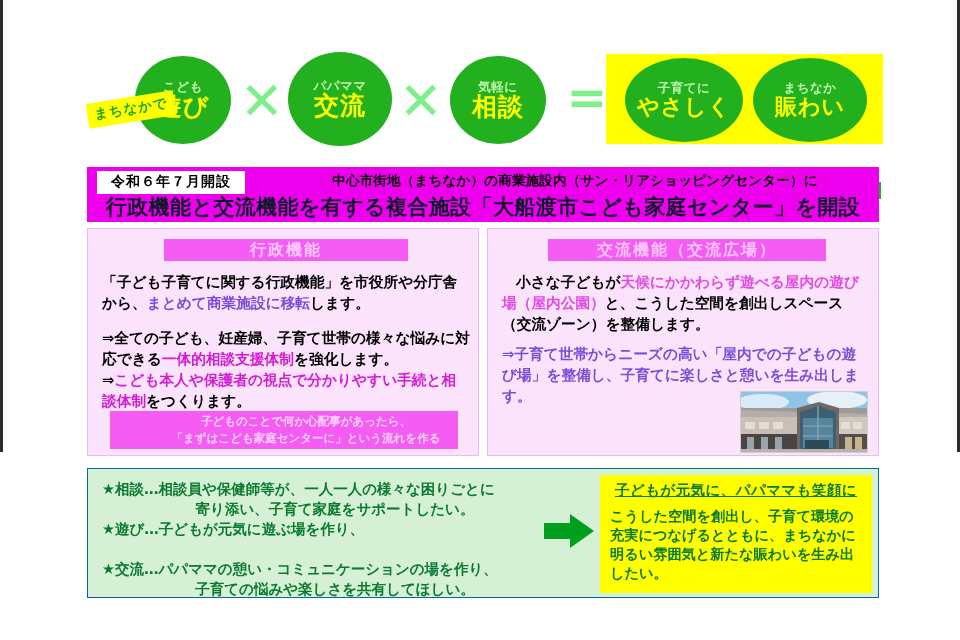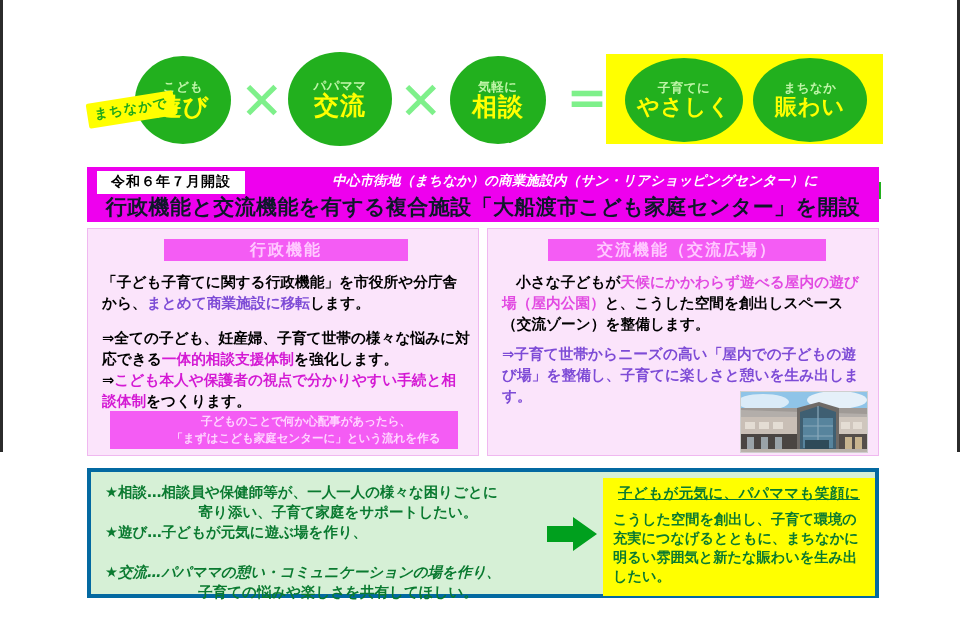--- a/index.html
+++ b/index.html
@@ -125,27 +125,26 @@
     font-size: 14px;
     font-weight: bold;
     padding: 2px 14px 3px 14px;
     letter-spacing: 1px;
     white-space: nowrap;
   }
   #header-line1 {
     position: absolute;
     left: 190px; top: 5px;
     width: 596px;
-    color: #ffffff;
+    color: #000000;
     font-size: 13.5px;
     font-weight: bold;
     letter-spacing: .2px;
     white-space: nowrap;
     text-align: center;
-    font-style: italic;
   }
   #header-line2 {
     position: absolute;
     left: 0; top: 26px;
     width: 792px;
     color: #0f172a;
     font-size: 21px;
     font-weight: bold;
     letter-spacing: .4px;
     text-align: center;
@@ -223,40 +222,40 @@
     border: 1px solid #cfcfcf;
     box-sizing: border-box;
   }
 
   
   #bottom-green {
     position: absolute;
     left: 84px; top: 468px;
     width: 792px; height: 130px;
     background: #d6f0d6;
-    border: 4px solid #0369a1;
+    border: 1px solid #0369a1;
     box-sizing: border-box;
   }
   .goal-line {
     position: absolute;
     left: 14px;
     width: 480px;
     color: #0a7a30;
     font-size: 14.5px;
     font-weight: bold;
     line-height: 20px;
     letter-spacing: 0px;
     white-space: nowrap;
   }
   .goal-line.indent { text-align: center; width: 466px; }
   #goal-1a { top: 10px; }
   #goal-1b { top: 30px; }
   #goal-2a { top: 50px; }
   #goal-2b { top: 70px; }
-  #goal-3a { top: 90px; font-style: italic; }
+  #goal-3a { top: 90px; }
   #goal-3b { top: 110px; }
 
   #arrow-right {
     position: absolute;
     left: 452px; top: 42px;
     width: 58px; height: 40px;
   }
 
   #yellow-outcome {
     position: absolute;

